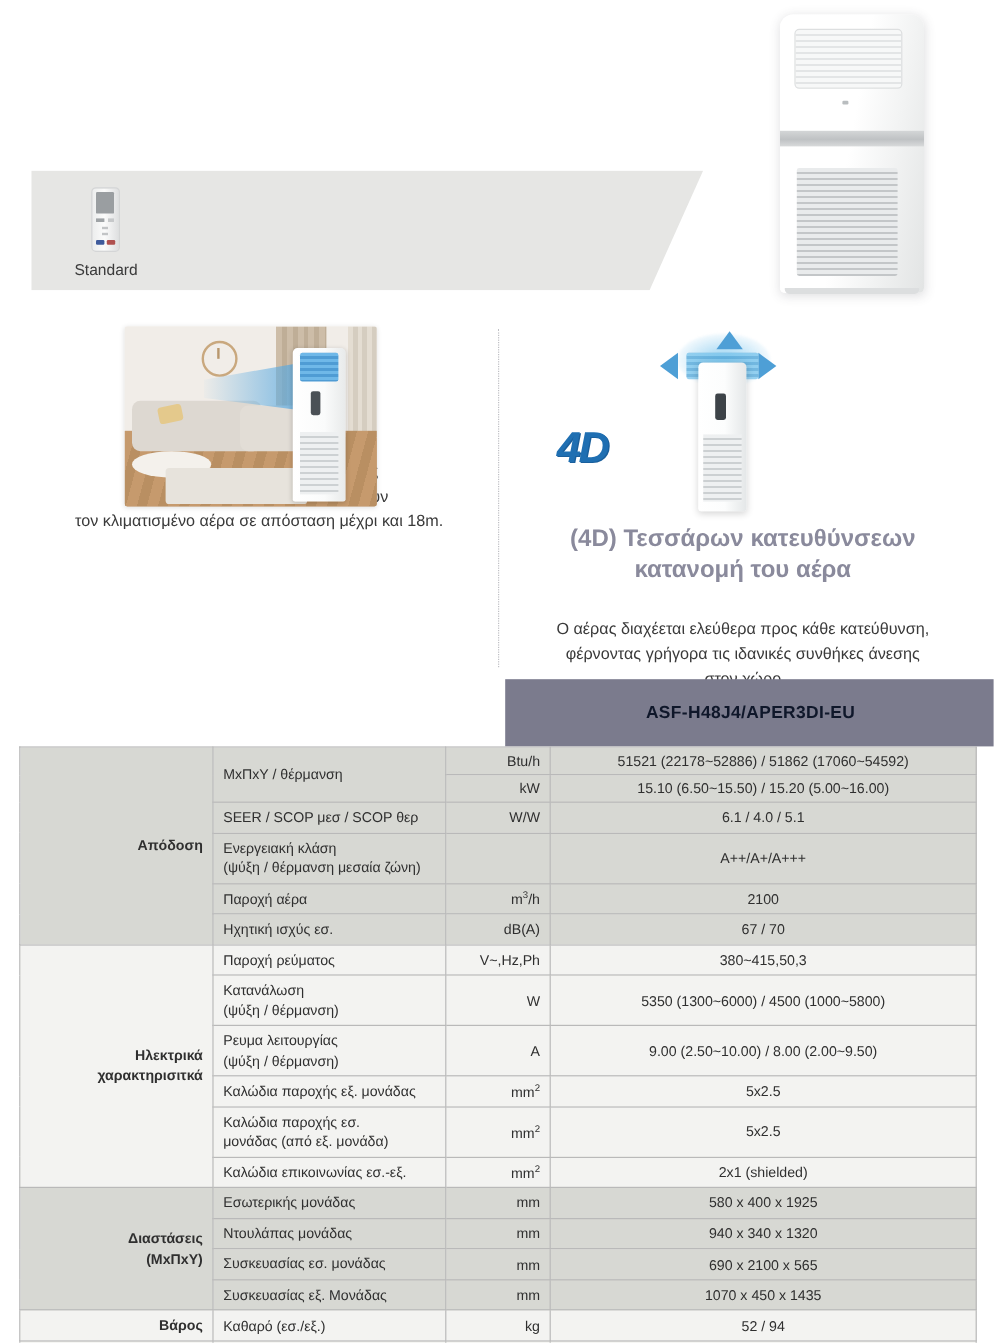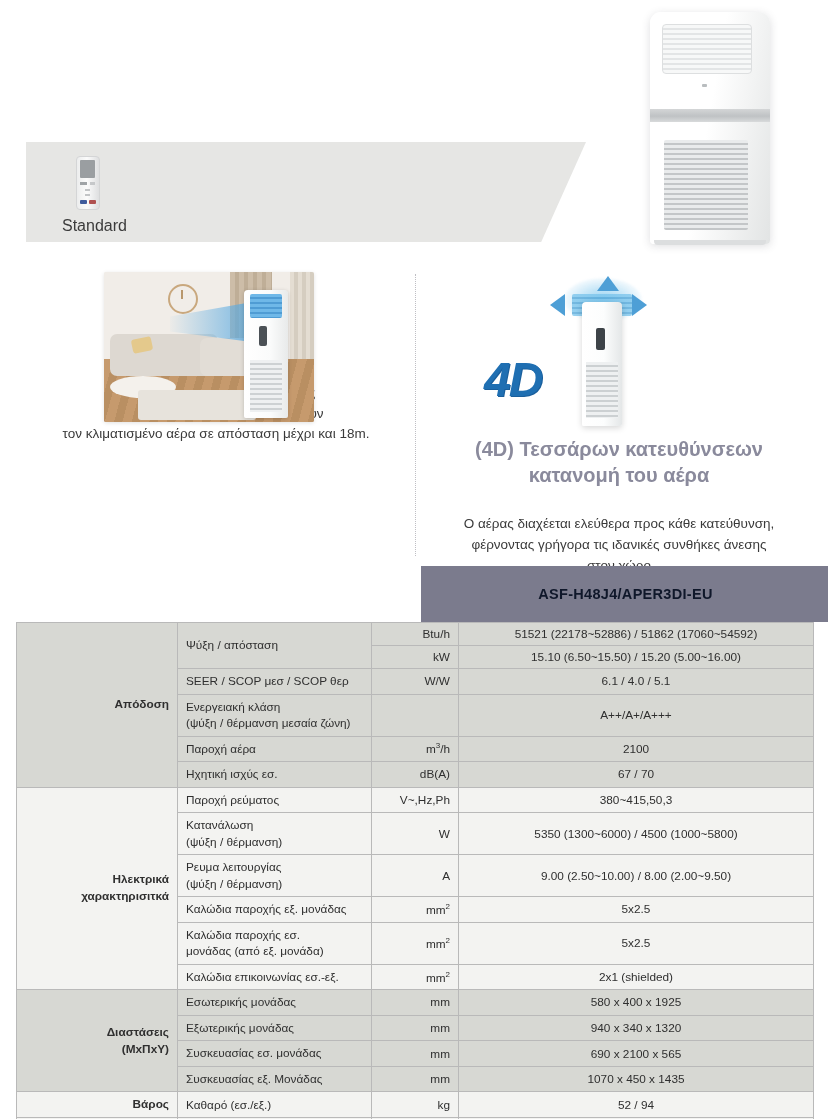--- a/index.html
+++ b/index.html
@@ -59,21 +59,21 @@
     background:linear-gradient(to right,#eceded,#fbfbfb 45%,#dedfe0);
     border:1px solid #d4d5d6;border-radius:4px;position:relative;
   }
   .remote .scr{position:absolute;left:3px;top:3px;width:15px;height:18px;background:#9a9ea1;border-radius:1px;}
   .remote .r1{position:absolute;left:3px;top:25px;width:7px;height:3px;background:#9fa3a6;}
   .remote .r1b{position:absolute;left:13px;top:25px;width:5px;height:3px;background:#c6c8ca;}
   .remote .r2{position:absolute;left:8px;top:32px;width:5px;height:2px;background:#c2c4c6;}
   .remote .r3{position:absolute;left:8px;top:37px;width:5px;height:2px;background:#c2c4c6;}
   .remote .b1{position:absolute;left:3px;top:43px;width:7px;height:4px;background:#3f5b9c;border-radius:1px;}
   .remote .b2{position:absolute;left:12px;top:43px;width:7px;height:4px;background:#b05150;border-radius:1px;}
-  .remote-label{margin-top:7px;font-size:16px;color:#3b3b3b;}
+  .remote-label{margin-top:7px;font-size:13px;color:#3b3b3b;}
 
   
   .features{position:absolute;left:0;top:262px;width:828px;height:300px;}
   .feat-divider{
     position:absolute;left:415px;top:12px;width:0;height:282px;
     border-left:1px dotted #bfbfc4;
   }
   .feat{position:absolute;top:0;}
   .feat-left{left:28px;width:376px;}
   .feat-right{left:426px;width:386px;}
@@ -117,21 +117,21 @@
   .feat-left .feat-title{margin-top:82px;}
   .feat-right .feat-title{margin-top:175px;}
   .feat-body{
     text-align:center;color:#3a3a3a;font-size:13.5px;line-height:1.55;margin-top:13px;
   }
   .feat-right .feat-body{margin-top:26px;}
 
   
   .fourd{position:absolute;left:20px;top:8px;width:300px;height:162px;}
   .fourd-text{
-    position:absolute;left:38px;top:82px;font-size:48px;font-weight:bold;color:#1f6fb2;
+    position:absolute;left:18px;top:82px;font-size:36px;font-weight:bold;color:#1f6fb2;
     font-style:italic;letter-spacing:-2px;
     text-shadow:1px 1px 0 #1a5f9c;
   }
   .fourd-unit{
     position:absolute;left:136px;top:32px;width:40px;height:124px;
     background:linear-gradient(to right,#ffffff,#fcfdfd 55%,#e4e7e8);
     border-radius:4px 4px 2px 2px;box-shadow:0 2px 6px rgba(0,0,0,.16);
   }
   .fourd-vent{position:absolute;left:150px;top:58px;width:9px;height:22px;background:#3d4348;border-radius:2px;}
   .fourd-gr{position:absolute;left:140px;top:92px;width:32px;height:56px;
@@ -251,21 +251,21 @@
 </div>
 
 <div class="spec">
   <div class="modelhead">
     <span>ASF-H48J4/APER3DI-EU</span>
   </div>
   <table class="st">
     <tbody id="spec-body">
         <tr class="band-a">
           <td class="grp" rowspan="6">Απόδοση</td>
-          <td class="spc" rowspan="2">Ψύξη / απόσταση</td>
+          <td class="spc" rowspan="2">ΜxΠxΥ / θέρμανση</td>
           <td class="unt">Btu/h</td>
           <td class="val">51521 (22178~52886) / 51862 (17060~54592)</td>
         </tr>
         <tr class="band-a">
           <td class="unt">kW</td>
           <td class="val">15.10 (6.50~15.50) / 15.20 (5.00~16.00)</td>
         </tr>
         <tr class="band-a">
           <td class="spc">SEER / SCOP μεσ / SCOP θερ</td>
           <td class="unt">W/W</td>
@@ -317,21 +317,21 @@
           <td class="unt">mm<sup>2</sup></td>
           <td class="val">2x1 (shielded)</td>
         </tr>
         <tr class="band-a">
           <td class="grp" rowspan="4">Διαστάσεις<br>(ΜxΠxΥ)</td>
           <td class="spc">Εσωτερικής μονάδας</td>
           <td class="unt">mm</td>
           <td class="val">580 x 400 x 1925</td>
         </tr>
         <tr class="band-a">
-          <td class="spc">Εξωτερικής μονάδας</td>
+          <td class="spc">Ντουλάπας μονάδας</td>
           <td class="unt">mm</td>
           <td class="val">940 x 340 x 1320</td>
         </tr>
         <tr class="band-a">
           <td class="spc">Συσκευασίας εσ. μονάδας</td>
           <td class="unt">mm</td>
           <td class="val">690 x 2100 x 565</td>
         </tr>
         <tr class="band-a">
           <td class="spc">Συσκευασίας εξ. Μονάδας</td>

